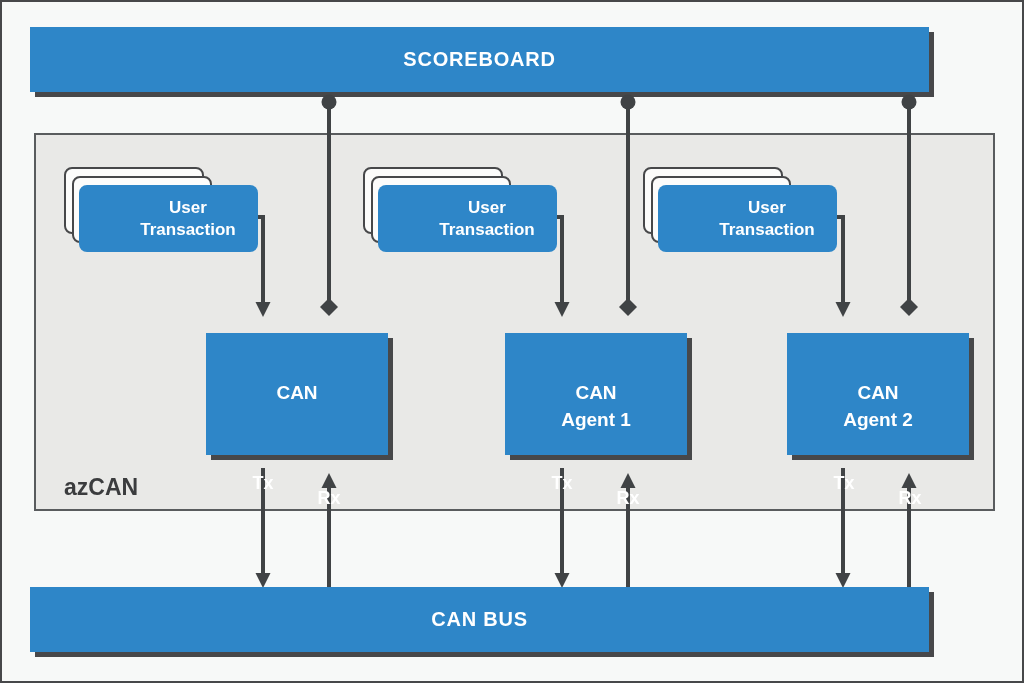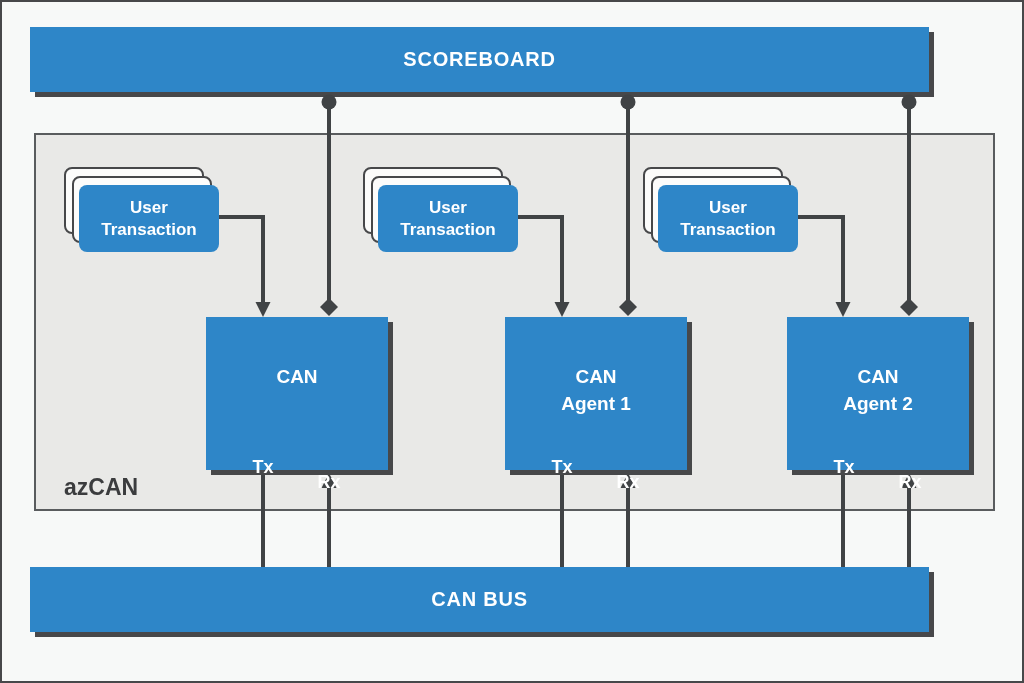--- a/index.html
+++ b/index.html
@@ -22,21 +22,21 @@
     font-family:"Liberation Sans",sans-serif;
     overflow:hidden;
   }
   .bar{
     position:absolute;left:28px;width:899px;height:65px;
     background:var(--accent-blue);
     box-shadow:5px 5px 0 var(--shadow-dark);
     display:flex;align-items:center;justify-content:center;
   }
   .bar--scoreboard{top:25px;}
-  .bar--canbus{top:565px;text-align:center;}
+  .bar--canbus{top:585px;text-align:center;}
   .bar__label{
     color:var(--text-white);font-size:20px;font-weight:bold;letter-spacing:.8px;
   }
   .panel{
     position:absolute;left:32px;top:131px;width:961px;height:378px;
     background:var(--panel-gray);
     border:2px solid #595c5e;box-sizing:border-box;
   }
   .panel__label{
     position:absolute;left:28px;bottom:8px;
@@ -53,24 +53,24 @@
     position:absolute;width:140px;height:67px;border-radius:8px;
     background:var(--card-fill);border:2px solid var(--frame-border);
     box-sizing:border-box;
   }
   .card-outline--back{left:-15px;top:-18px;}
   .card-outline--mid{left:-7px;top:-9px;}
   .card-blue{
     position:absolute;left:0;top:0;width:140px;height:67px;border-radius:8px;
     background:var(--accent-blue);
     display:flex;flex-direction:column;align-items:center;justify-content:center;
-    color:var(--text-white);font-size:17px;font-weight:bold;line-height:22px;
+    color:var(--text-white);font-size:17px;font-weight:bold;line-height:22px;padding-left:39px;
   }
   .agent{
-    position:absolute;top:315px;width:182px;height:153px;
+    position:absolute;top:331px;width:182px;height:122px;
     background:var(--accent-blue);
     box-shadow:5px 5px 0 var(--shadow-dark);
     color:var(--text-white);
   }
   .agent--0{left:204px;}
   .agent--1{left:503px;}
   .agent--2{left:785px;}
   .agent__name{
     position:absolute;top:46px;left:0;width:100%;text-align:center;
     font-size:19px;font-weight:bold;line-height:27px;

